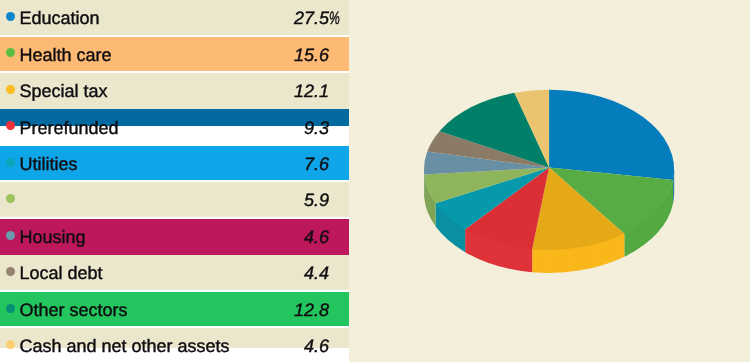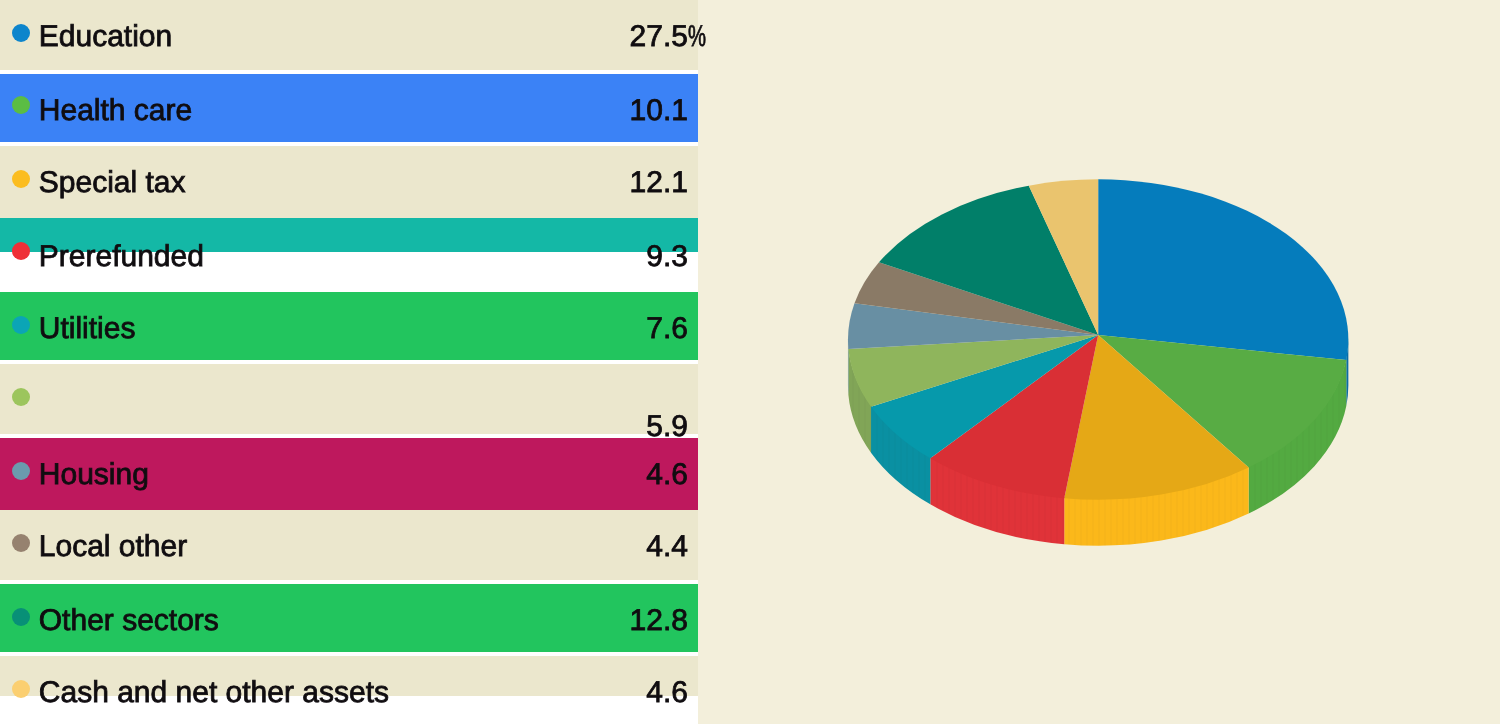--- a/index.html
+++ b/index.html
@@ -40,31 +40,32 @@
     position: absolute;
     left: 6.1px;
     width: 9px;
     height: 9px;
     border-radius: 50%;
   }
   .lbl, .val {
     position: absolute;
     height: 23px;
     line-height: 23px;
-    font-size: 15px;
+    font-size: 18px;
     color: #100d10;
     -webkit-text-stroke: 0.4px #100d10;
     white-space: nowrap;
   }
   .lbl {
     left: 19.4px;
     letter-spacing: 0px;
   }
   .val {
-    right: 5px;
+    right: 20px;
+    font-style: italic;
   }
   .pctsign {
     display: inline-block;
     width: 9.2px;
     margin-right: -9.2px;
     transform: scaleX(0.675);
     transform-origin: left center;
   }
   
   #pie {
@@ -79,52 +80,52 @@
 <body>
 
 <div id="page">
 
   <div id="legend" style="background: rgb(255, 255, 255);">
       <div class="legend-row" style="top: 0px; height: 34.55px; background: rgb(235, 231, 205);">
         <span class="dot" style="background: rgb(13, 133, 204); top: 12px;"></span>
         <span class="lbl" style="top: 7.3px;">Education</span>
         <span class="val" style="top: 7.3px;"><span>27.5</span><span class="pctsign">%</span></span>
       </div>
-      <div class="legend-row" style="top: 36.55px; height: 34.44px; background: #3b82f6;">
+      <div class="legend-row" style="top: 36.55px; height: 34.44px; background: #fdba74;">
         <span class="dot" style="background: rgb(91, 189, 68); top: 11.89px;"></span>
         <span class="lbl" style="top: 7.19px;">Health care</span>
-        <span class="val" style="top: 7.19px;"><span>10.1</span></span>
+        <span class="val" style="top: 7.19px;"><span>15.6</span></span>
       </div>
       <div class="legend-row" style="top: 72.99px; height: 43px; background: rgb(235, 231, 205);">
         <span class="dot" style="background: rgb(251, 189, 32); top: 11.89px;"></span>
         <span class="lbl" style="top: 7.19px;">Special tax</span>
         <span class="val" style="top: 7.19px;"><span>12.1</span></span>
       </div>
-      <div class="legend-row" style="top: 109.43px; height: 17px; background: #14b8a6; text-align: right;">
+      <div class="legend-row" style="top: 109.43px; height: 17px; background: #0369a1; text-align: right;">
         <span class="dot" style="background: rgb(239, 48, 55); top: 11.89px;"></span>
         <span class="lbl" style="top: 7.19px;">Prerefunded</span>
         <span class="val" style="top: 7.19px;"><span>9.3</span></span>
       </div>
-      <div class="legend-row" style="top: 145.87px; height: 34.44px; background: #22c55e;">
+      <div class="legend-row" style="top: 145.87px; height: 34.44px; background: #0ea5e9;">
         <span class="dot" style="background: rgb(11, 165, 182); top: 11.89px;"></span>
         <span class="lbl" style="top: 7.19px;">Utilities</span>
         <span class="val" style="top: 7.19px;"><span>7.6</span></span>
       </div>
       <div class="legend-row" style="top: 182.31px; height: 34.44px; background: rgb(235, 231, 205);">
         <span class="dot" style="background: rgb(156, 197, 93); top: 11.89px;"></span>
-        <span class="val" style="top: 7.19px; margin-top: 13px;"><span>5.9</span></span>
+        <span class="val" style="top: 7.19px;"><span>5.9</span></span>
       </div>
       <div class="legend-row" style="top: 218.75px; height: 48px; background: #be185d;">
         <span class="dot" style="background: rgb(107, 155, 174); top: 11.89px;"></span>
         <span class="lbl" style="top: 7.19px;">Housing</span>
         <span class="val" style="top: 7.19px;"><span>4.6</span></span>
       </div>
       <div class="legend-row" style="top: 255.19px; height: 34.44px; background: rgb(235, 231, 205);">
         <span class="dot" style="background: rgb(150, 130, 111); top: 11.89px;"></span>
-        <span class="lbl" style="top: 7.19px;">Local other</span>
+        <span class="lbl" style="top: 7.19px;">Local debt</span>
         <span class="val" style="top: 7.19px;"><span>4.4</span></span>
       </div>
       <div class="legend-row" style="top: 291.63px; height: 34.44px; background: #22c55e;">
         <span class="dot" style="background: rgb(8, 144, 119); top: 11.89px;"></span>
         <span class="lbl" style="top: 7.19px;">Other sectors</span>
         <span class="val" style="top: 7.19px;"><span>12.8</span></span>
       </div>
       <div class="legend-row" style="top: 328.07px; height: 20px; background: rgb(235, 231, 205);">
         <span class="dot" style="background: rgb(251, 207, 113); top: 11.89px;"></span>
         <span class="lbl" style="top: 7.19px;">Cash and net other assets</span>

